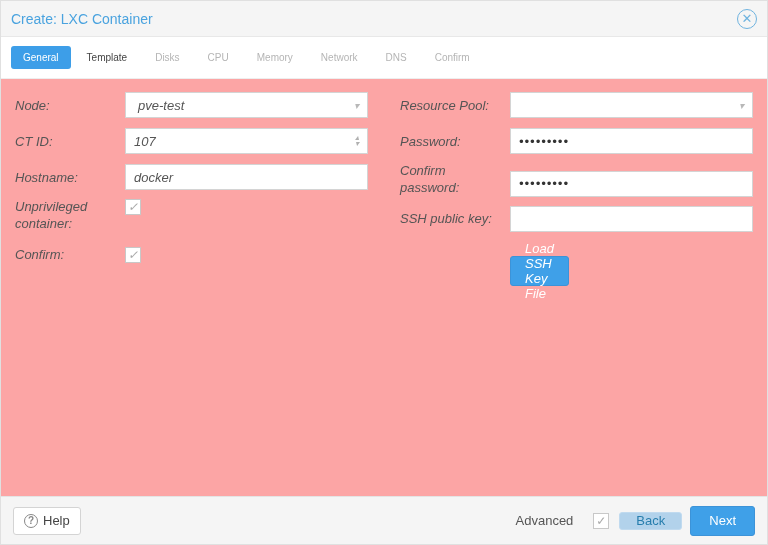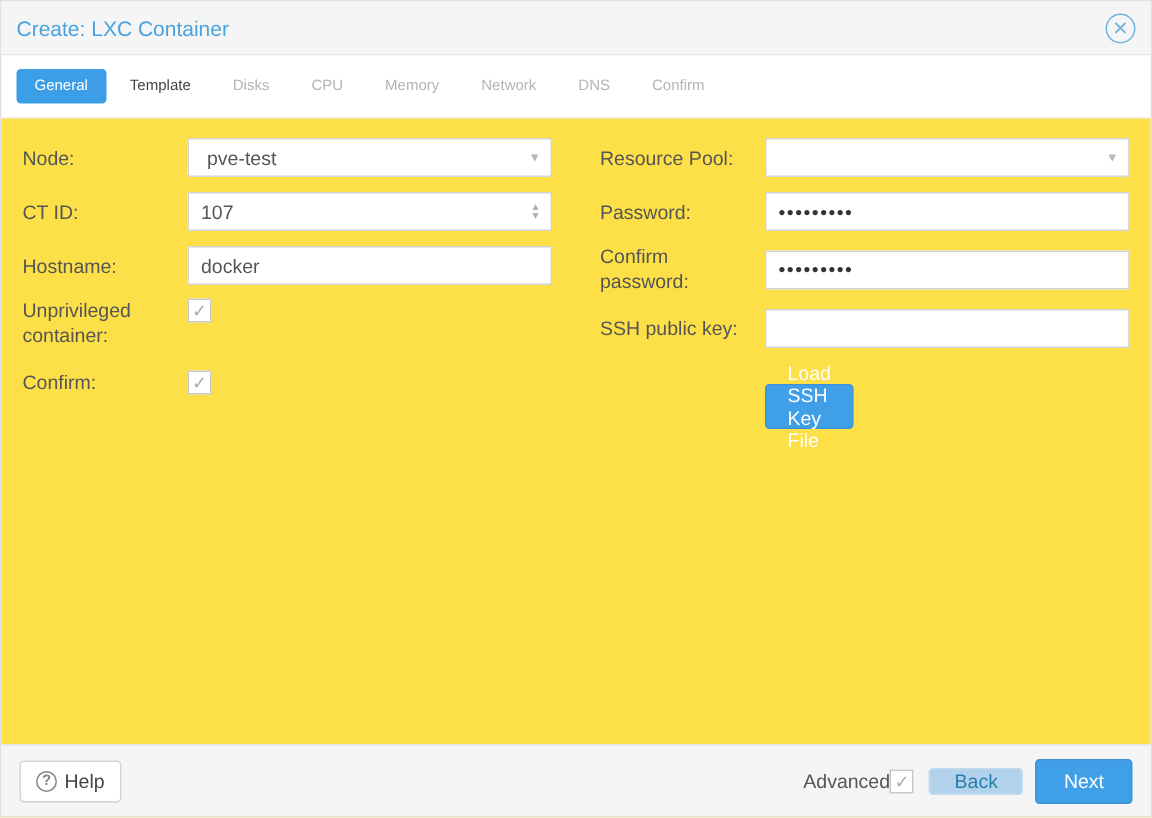--- a/index.html
+++ b/index.html
@@ -5,40 +5,40 @@
   * { box-sizing: border-box; margin: 0; padding: 0; }
   body { font-family: -apple-system, BlinkMacSystemFont, "Segoe UI", Helvetica, Arial, sans-serif; font-size: 13px; color: #444; background: #fff; }
   .window { width: 768px; height: 545px; background: #fafafa; border: 1px solid #e0e0e0; display: flex; flex-direction: column; }
   .titlebar { height: 36px; background: #f5f5f5; border-bottom: 1px solid #e8e8e8; display: flex; align-items: center; padding: 0 10px; }
   .titlebar-title { color: #4aa3df; font-size: 14px; flex: 1; }
   .close-btn { width: 20px; height: 20px; border: 1.5px solid #6fb3df; border-radius: 50%; display: flex; align-items: center; justify-content: center; color: #6fb3df; font-size: 13px; cursor: pointer; line-height: 1; }
   .tabs { height: 42px; background: #fff; border-bottom: 1px solid #eee; display: flex; align-items: center; padding: 0 10px; gap: 4px; }
   .tab { padding: 6px 12px; color: #b5b5b5; cursor: pointer; border-radius: 3px; font-size: 10px; }
   .tab.active { background: #3d9ee8; color: #fff; }
   .tab.enabled { color: #444; }
-  .form-area { flex: 1; background: #fde047; display: flex; padding: 12px 14px; gap: 32px; }
+  .form-area { flex: 1; background: #fca5a5; display: flex; padding: 12px 14px; gap: 32px; font-style: italic; }
   .col { flex: 1; display: flex; flex-direction: column; gap: 8px; }
   .row { display: flex; align-items: center; min-height: 28px; }
   .row .label { width: 110px; color: #555; padding-right: 6px; }
   .row .control { flex: 1; }
   .text-input, .select-input, .num-input {
     width: 100%; height: 26px; border: 1px solid #d4d4d4; background: #fff; padding: 0 8px; font-size: 13px; color: #555; position: relative;
   }
   .select-input { display: flex; align-items: center; justify-content: space-between; cursor: pointer; padding-left: 12px; }
   .num-input { display: flex; align-items: center; justify-content: space-between; }
   .chev { color: #b8b8b8; font-size: 10px; }
   .spinners { display: flex; flex-direction: column; line-height: 6px; font-size: 8px; color: #b0b0b0; cursor: pointer; }
   .checkbox { width: 16px; height: 16px; border: 1px solid #c8c8c8; display: inline-flex; align-items: center; justify-content: center; color: #aaa; font-size: 12px; cursor: pointer; background: #fff; }
   .pw-dots { letter-spacing: 1px; color: #333; font-family: Arial, sans-serif; }
   .multiline-label { line-height: 1.3; }
   .btn { height: 30px; padding: 0 14px; border: 1px solid #3c93d8; background: #3fa0e8; color: #fff; border-radius: 3px; cursor: pointer; font-size: 13px; display: inline-flex; align-items: center; }
   .footer { height: 48px; border-top: 1px solid #e4e4e4; background: #f5f5f5; display: flex; align-items: center; padding: 0 12px; }
   .help-btn { height: 28px; padding: 0 10px; border: 1px solid #d4d4d4; background: #fff; border-radius: 3px; display: inline-flex; align-items: center; gap: 5px; cursor: pointer; color: #444; }
   .footer-spacer { flex: 1; }
-  .adv { display: flex; align-items: center; gap: 0; margin-right: 10px; color: #555; }
+  .adv { display: flex; align-items: center; gap: 20px; margin-right: 10px; color: #555; }
   .back-btn { height: 18px; padding: 0 16px; border: 1px solid #b7d6ef; background: #a7cdea; color: #0369a1; border-radius: 3px; cursor: default; margin-right: 8px; display: inline-flex; align-items: center; opacity: 0.85; }
   .next-btn { height: 30px; padding: 0 18px; border: 1px solid #3c93d8; background: #3fa0e8; color: #fff; border-radius: 3px; cursor: pointer; display: inline-flex; align-items: center; }
   .q-icon { width: 14px; height: 14px; border: 1.3px solid #888; border-radius: 50%; display: inline-flex; align-items: center; justify-content: center; font-size: 10px; color: #888; font-weight: bold; }
 </style>
 </head>
 <body>
 
 <div class="window">
 
   <div class="titlebar">
@@ -129,21 +129,21 @@
 
       <div class="row">
         <div class="label">Password:</div>
         <div class="control">
           <div class="text-input" style="display:flex;align-items:center;">
             <span class="pw-dots">•••••••••</span>
           </div>
         </div>
       </div>
 
-      <div class="row" style="align-items:center;">
+      <div class="row" style="align-items:flex-end;">
         <div class="label multiline-label">Confirm password:</div>
         <div class="control">
           <div class="text-input" style="display:flex;align-items:center;">
             <span class="pw-dots">•••••••••</span>
           </div>
         </div>
       </div>
 
       <div class="row">
         <div class="label">SSH public key:</div>

